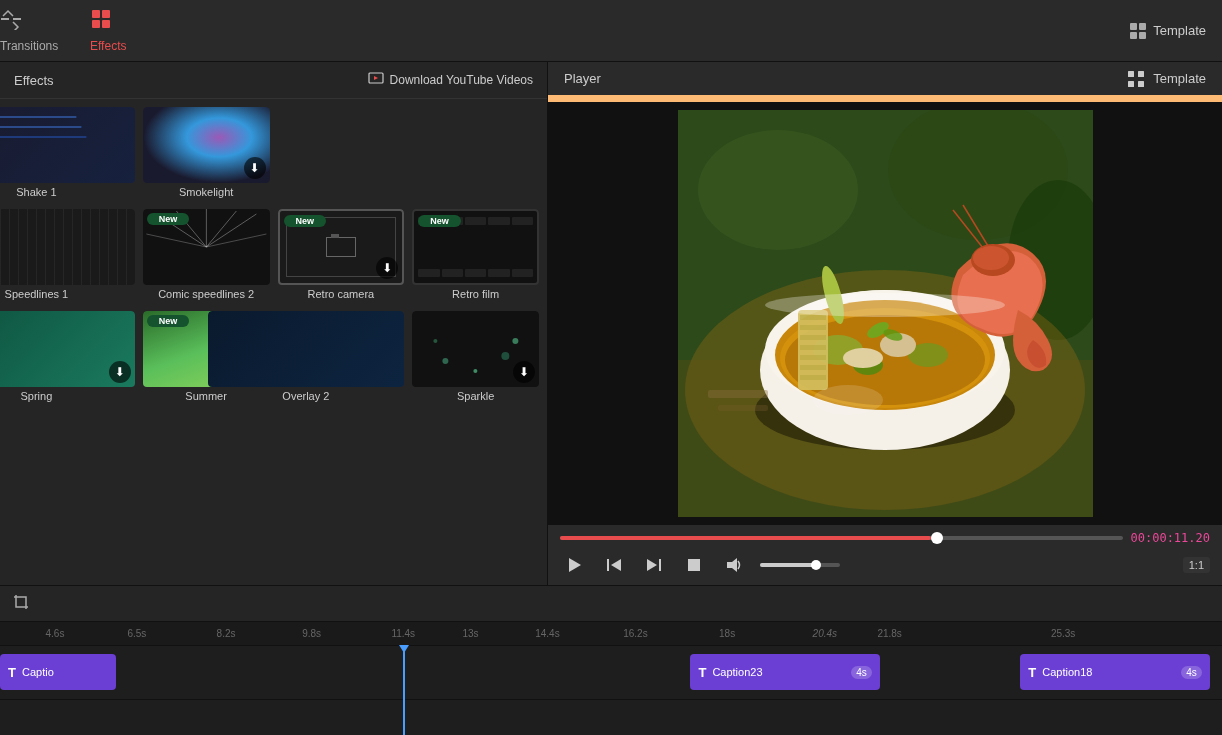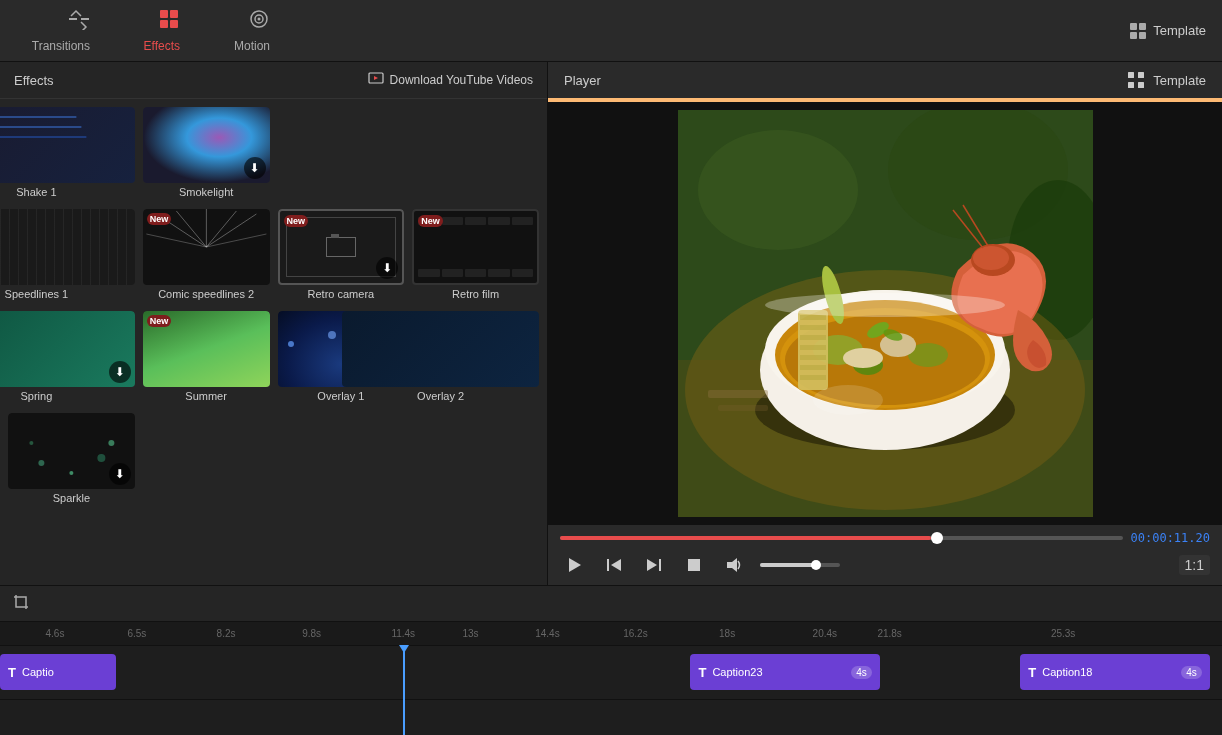--- a/index.html
+++ b/index.html
@@ -9,21 +9,21 @@
     .top-nav {
       height: 62px;
       background: #2a2a2a;
       display: flex;
       align-items: center;
       border-bottom: 1px solid #111;
     }
     .nav-item {
       display: flex;
       flex-direction: column;
-      align-items: flex-end;
+      align-items: flex-start;
       justify-content: center;
       width: 90px;
       height: 62px;
       cursor: pointer;
       font-size: 12px;
       color: #aaa;
       gap: 4px;
     }
     .nav-item.active { color: #e84c4c; }
     .nav-item .nav-icon { font-size: 20px; }
@@ -105,24 +105,24 @@
       text-align: center;
       padding: 3px 2px;
       white-space: nowrap;
       overflow: hidden;
       text-overflow: ellipsis;
     }
     .new-badge {
       position: absolute;
       top: 4px;
       left: 4px;
-      background: #7f1d1d;
+      background: #14532d;
       color: #fff;
       font-size: 9px;
-      padding: 1px 3px;
+      padding: 1px 12px;
       border-radius: 8px;
       font-weight: bold;
       z-index: 2;
     }
     .download-overlay {
       position: absolute;
       bottom: 4px;
       right: 4px;
       width: 22px;
       height: 22px;
@@ -181,21 +181,21 @@
       flex-direction: column;
     }
     .player-header {
       height: 40px;
       background: #2a2a2a;
       display: flex;
       align-items: center;
       padding: 0 16px;
       font-size: 13px;
       color: #ccc;
-      border-bottom: 4px solid #fdba74;
+      border-bottom: 7px solid #fdba74;
     }
     .player-video {
       flex: 1;
       display: flex;
       align-items: center;
       justify-content: center;
       background: #111;
       position: relative;
       overflow: hidden;
     }
@@ -251,21 +251,21 @@
       font-size: 16px;
       display: flex;
       align-items: center;
       justify-content: center;
       width: 28px;
       height: 28px;
     }
     .ratio-badge {
       background: #333;
       color: #ccc;
-      font-size: 14px;
+      font-size: 11px;
       padding: 2px 6px;
       border-radius: 3px;
       margin-left: 8px;
     }
     .volume-slider {
       width: 80px;
       height: 4px;
       background: #555;
       border-radius: 2px;
       position: relative;
@@ -404,30 +404,20 @@
     <span class="nav-icon">
       <svg width="22" height="22" viewBox="0 0 22 22">
         <rect x="2" y="2" width="8" height="8" rx="1" fill="#e84c4c"></rect>
         <rect x="12" y="2" width="8" height="8" rx="1" fill="#e84c4c"></rect>
         <rect x="2" y="12" width="8" height="8" rx="1" fill="#e84c4c"></rect>
         <rect x="12" y="12" width="8" height="8" rx="1" fill="#e84c4c"></rect>
       </svg>
     </span>
     <span style="color:#e84c4c">Effects</span>
   </div>
-  <div class="nav-item">
-    <span class="nav-icon">
-      <svg width="22" height="22" viewBox="0 0 22 22">
-        <circle cx="11" cy="11" r="8" fill="none" stroke="#aaa" stroke-width="1.5"></circle>
-        <circle cx="11" cy="11" r="4" fill="none" stroke="#aaa" stroke-width="1.5"></circle>
-        <circle cx="11" cy="11" r="1.5" fill="#aaa"></circle>
-      </svg>
-    </span>
-    <span>Motion</span>
-  </div>
   <div class="nav-right">
     <svg width="18" height="18" viewBox="0 0 18 18" fill="none">
       <rect x="1" y="1" width="7" height="7" rx="1" fill="#aaa"></rect>
       <rect x="10" y="1" width="7" height="7" rx="1" fill="#aaa"></rect>
       <rect x="1" y="10" width="7" height="7" rx="1" fill="#aaa"></rect>
       <rect x="10" y="10" width="7" height="7" rx="1" fill="#aaa"></rect>
     </svg>
     <span>Template</span>
   </div>
 </div>
@@ -524,29 +514,20 @@
           <div class="download-overlay">⬇</div>
         </div>
         <div class="effect-label">Spring</div>
       </div>
       <div class="effect-item">
         <div class="effect-thumb thumb-summer" style="background:linear-gradient(160deg,#2a6b2a,#5abf5a,#8fd45a); position:relative;">
           <div class="new-badge">New</div>
         </div>
         <div class="effect-label">Summer</div>
       </div>
-      <div class="effect-item">
-        <div class="effect-thumb thumb-overlay1" style="background:radial-gradient(ellipse at 50% 70%, #1a3a7e 0%,#0a1a4a 60%,#050d24 100%); position:relative; overflow:hidden;">
-          <div style="position:absolute; top:30px; left:10px; width:6px; height:6px; border-radius:50%; background:rgba(100,160,255,0.7);"></div>
-          <div style="position:absolute; top:20px; left:50px; width:8px; height:8px; border-radius:50%; background:rgba(120,170,255,0.6);"></div>
-          <div style="position:absolute; top:45px; left:80px; width:5px; height:5px; border-radius:50%; background:rgba(80,140,255,0.5);"></div>
-          <div style="position:absolute; top:15px; left:100px; width:7px; height:7px; border-radius:50%; background:rgba(140,190,255,0.7);"></div>
-        </div>
-        <div class="effect-label">Overlay 1</div>
-      </div>
 
       <div class="effect-item" style="margin-left:-70px; width:calc(100%+70px);">
         <div class="effect-thumb thumb-overlay2" style="background:linear-gradient(135deg,#0a1a2e,#0d2440); position:relative;">
         </div>
         <div class="effect-label">Overlay 2</div>
       </div>
       <div class="effect-item">
         <div class="effect-thumb thumb-sparkle" style="background:#111; position:relative;">
           <div class="download-overlay">⬇</div>
           <svg width="100%" height="76" viewBox="0 0 120 76">
@@ -641,21 +622,21 @@
         </svg>
       </div>
     </div>
 
     <div class="player-controls">
       <div style="display:flex; align-items:center; gap:8px;">
         <div class="progress-bar-container" style="flex:1; position:relative;">
           <div class="progress-fill" style="width:66%;"></div>
           <div class="progress-thumb" style="left:66%;"></div>
         </div>
-        <span style="font-size:12px; color:#3b82f6; font-family:monospace; white-space:nowrap;">00:00:11.20</span>
+        <span style="font-size:12px; color:#ec4899; font-family:monospace; white-space:nowrap;">00:00:11.20</span>
       </div>
       <div class="controls-row">
         <button class="ctrl-btn">
           <svg width="18" height="18" viewBox="0 0 18 18" fill="none">
             <polygon points="4,2 16,9 4,16" fill="#ccc"></polygon>
           </svg>
         </button>
         <button class="ctrl-btn">
           <svg width="18" height="18" viewBox="0 0 18 18" fill="none">
             <rect x="2" y="3" width="2" height="12" fill="#ccc"></rect>
@@ -706,21 +687,21 @@
       <div class="time-ruler">
         <div class="time-tick" style="left:4.5%;"><span>4.6s</span></div>
         <div class="time-tick" style="left:11.2%;"><span>6.5s</span></div>
         <div class="time-tick" style="left:18.5%;"><span>8.2s</span></div>
         <div class="time-tick" style="left:25.5%;"><span>9.8s</span></div>
         <div class="time-tick" style="left:33%"><span>11.4s</span></div>
         <div class="time-tick" style="left:38.5%;"><span>13s</span></div>
         <div class="time-tick" style="left:44.8%;"><span>14.4s</span></div>
         <div class="time-tick" style="left:52%;"><span>16.2s</span></div>
         <div class="time-tick" style="left:59.5%;"><span>18s</span></div>
-        <div class="time-tick" style="left:67.5%;"><span>20.4s</span></div>
+        <div class="time-tick" style="left:67.5%;font-style:italic;"><span>20.4s</span></div>
         <div class="time-tick" style="left:72.8%;"><span>21.8s</span></div>
         <div class="time-tick" style="left:80%;margin-top:38px;"><span>23.6s</span></div>
         <div class="time-tick" style="left:87%;"><span>25.3s</span></div>
         <div class="time-tick" style="left:94%;margin-top:42px;"><span>27.1s</span></div>
       </div>
 
       <div class="tracks-area">
 
         <div class="playhead" style="left:33%;">
           <div class="playhead-arrow"></div>

